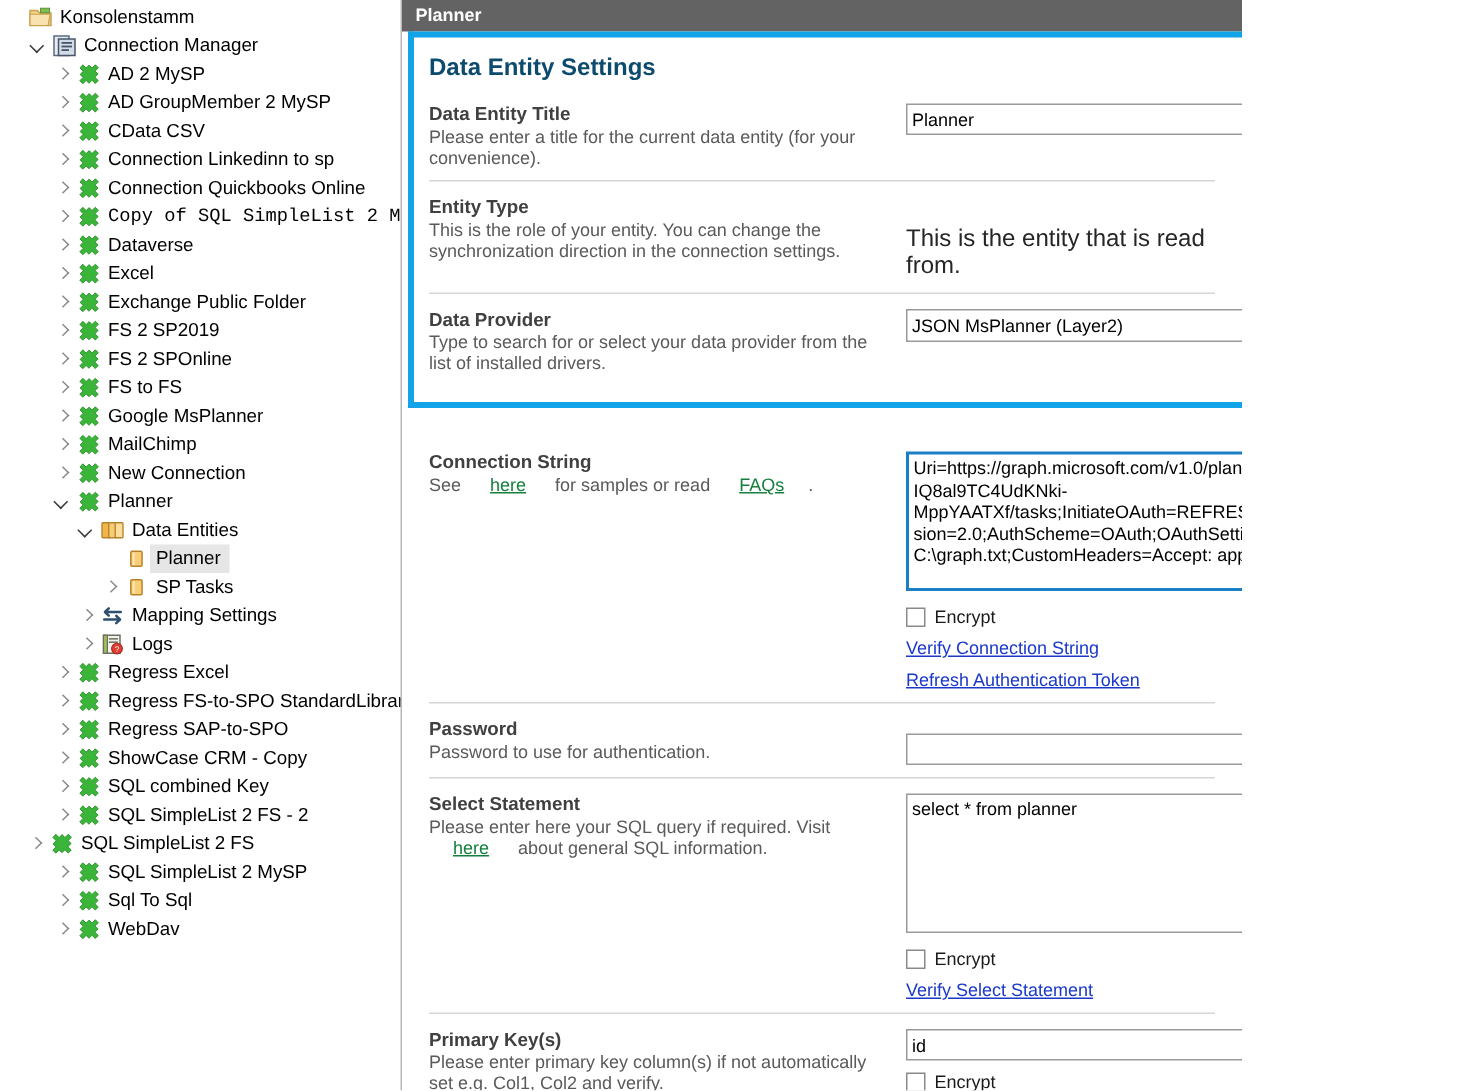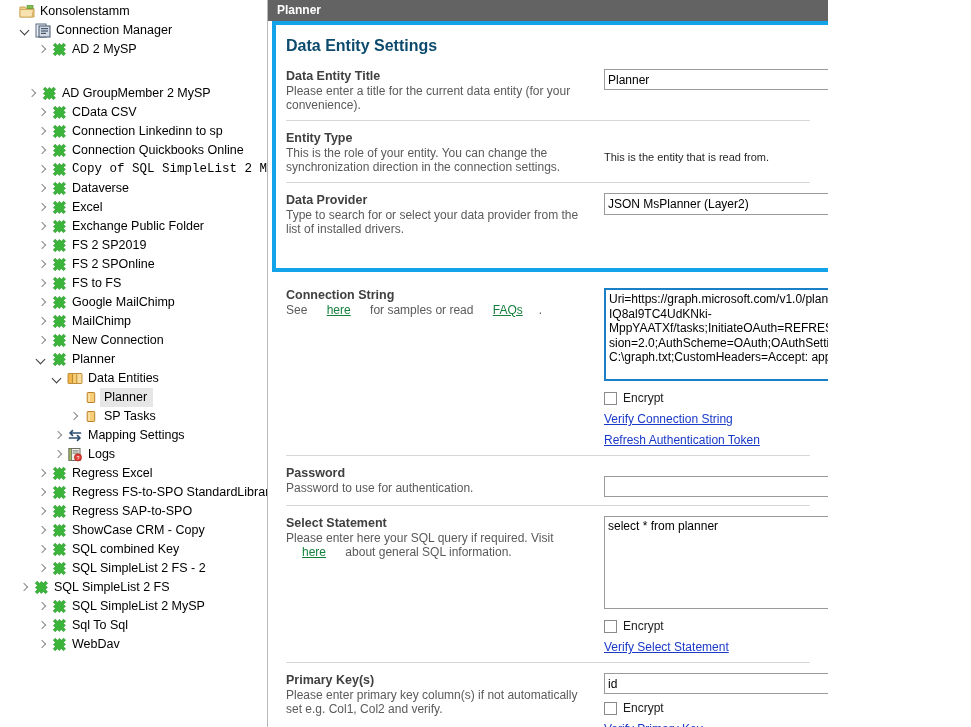--- a/index.html
+++ b/index.html
@@ -148,21 +148,21 @@
     content: "";
     position: absolute;
     right: 11px; top: 8px;
     width: 6px; height: 6px;
     border-right: 1.3px solid #4a4a4a;
     border-bottom: 1.3px solid #4a4a4a;
     transform: rotate(45deg);
     pointer-events: none;
   }
   .static-val {
-    font-size: 11px;
+    font-size: 16px;
     color: #262626;
     padding-top: 20px;
   }
 
   .ta {
     width: 302px;
     border: 1px solid #9a9a9a;
     background: #ffffff;
     font-family: "Liberation Sans", sans-serif;
     font-size: 12px;
@@ -253,21 +253,21 @@
       </div>
       <div class="tnode" style="padding-left: 34px;">
         <span class="expander collapsed"></span>
         <span class="ticon">
           <svg width="16" height="15" viewBox="0 0 16 15">
             <path d="M4.2 1.2 L6.4 3.4 L8.4 1.4 L10.3 3.3 L12.6 1.2 L14.6 3.2 L12.4 5.4 L14.4 7.3 L12.3 9.5 L14.5 11.7 L12.5 13.7 L10.3 11.5 L8.3 13.5 L6.4 11.6 L4.2 13.8 L2.2 11.8 L4.4 9.6 L2.4 7.6 L4.5 5.5 L2.3 3.3 Z" fill="#3ab53a" stroke="#2a8f2a" stroke-width="0.6" stroke-linejoin="round"></path>
           </svg>
         </span>
         <span class="lbl">AD 2 MySP</span>
       </div>
-      <div class="tnode" style="padding-left: 24px; margin-top: 25px;">
+      <div class="tnode" style="padding-left: 34px;">
         <span class="expander collapsed"></span>
         <span class="ticon">
           <svg width="16" height="15" viewBox="0 0 16 15">
             <path d="M4.2 1.2 L6.4 3.4 L8.4 1.4 L10.3 3.3 L12.6 1.2 L14.6 3.2 L12.4 5.4 L14.4 7.3 L12.3 9.5 L14.5 11.7 L12.5 13.7 L10.3 11.5 L8.3 13.5 L6.4 11.6 L4.2 13.8 L2.2 11.8 L4.4 9.6 L2.4 7.6 L4.5 5.5 L2.3 3.3 Z" fill="#3ab53a" stroke="#2a8f2a" stroke-width="0.6" stroke-linejoin="round"></path>
           </svg>
         </span>
         <span class="lbl">AD GroupMember 2 MySP</span>
       </div>
       <div class="tnode" style="padding-left: 34px;">
         <span class="expander collapsed"></span>
@@ -359,21 +359,21 @@
         </span>
         <span class="lbl">FS to FS</span>
       </div>
       <div class="tnode" style="padding-left: 34px;">
         <span class="expander collapsed"></span>
         <span class="ticon">
           <svg width="16" height="15" viewBox="0 0 16 15">
             <path d="M4.2 1.2 L6.4 3.4 L8.4 1.4 L10.3 3.3 L12.6 1.2 L14.6 3.2 L12.4 5.4 L14.4 7.3 L12.3 9.5 L14.5 11.7 L12.5 13.7 L10.3 11.5 L8.3 13.5 L6.4 11.6 L4.2 13.8 L2.2 11.8 L4.4 9.6 L2.4 7.6 L4.5 5.5 L2.3 3.3 Z" fill="#3ab53a" stroke="#2a8f2a" stroke-width="0.6" stroke-linejoin="round"></path>
           </svg>
         </span>
-        <span class="lbl">Google MailChimp</span>
+        <span class="lbl">Google MsPlanner</span>
       </div>
       <div class="tnode" style="padding-left: 34px;">
         <span class="expander collapsed"></span>
         <span class="ticon">
           <svg width="16" height="15" viewBox="0 0 16 15">
             <path d="M4.2 1.2 L6.4 3.4 L8.4 1.4 L10.3 3.3 L12.6 1.2 L14.6 3.2 L12.4 5.4 L14.4 7.3 L12.3 9.5 L14.5 11.7 L12.5 13.7 L10.3 11.5 L8.3 13.5 L6.4 11.6 L4.2 13.8 L2.2 11.8 L4.4 9.6 L2.4 7.6 L4.5 5.5 L2.3 3.3 Z" fill="#3ab53a" stroke="#2a8f2a" stroke-width="0.6" stroke-linejoin="round"></path>
           </svg>
         </span>
         <span class="lbl">MailChimp</span>
       </div>

